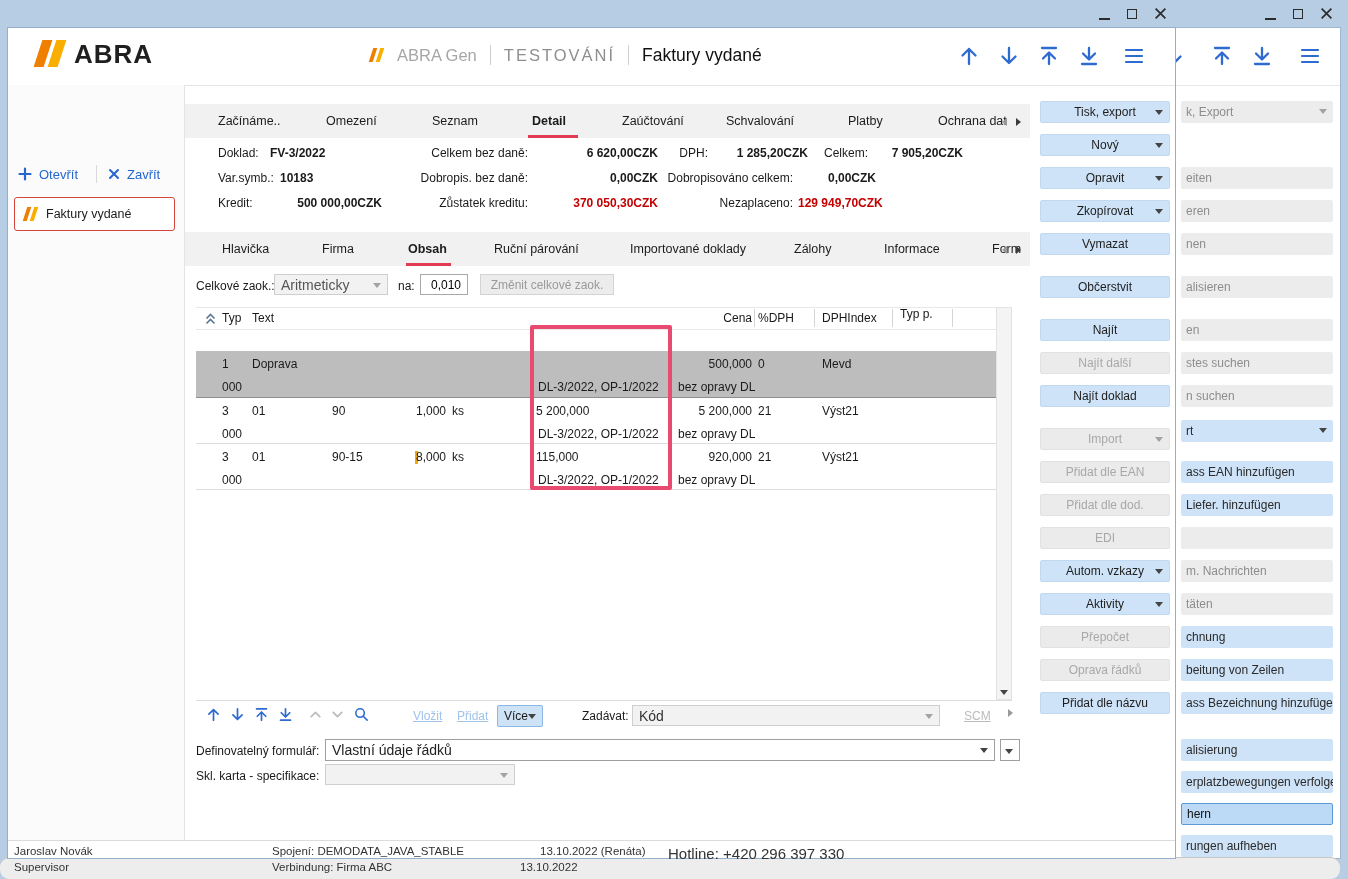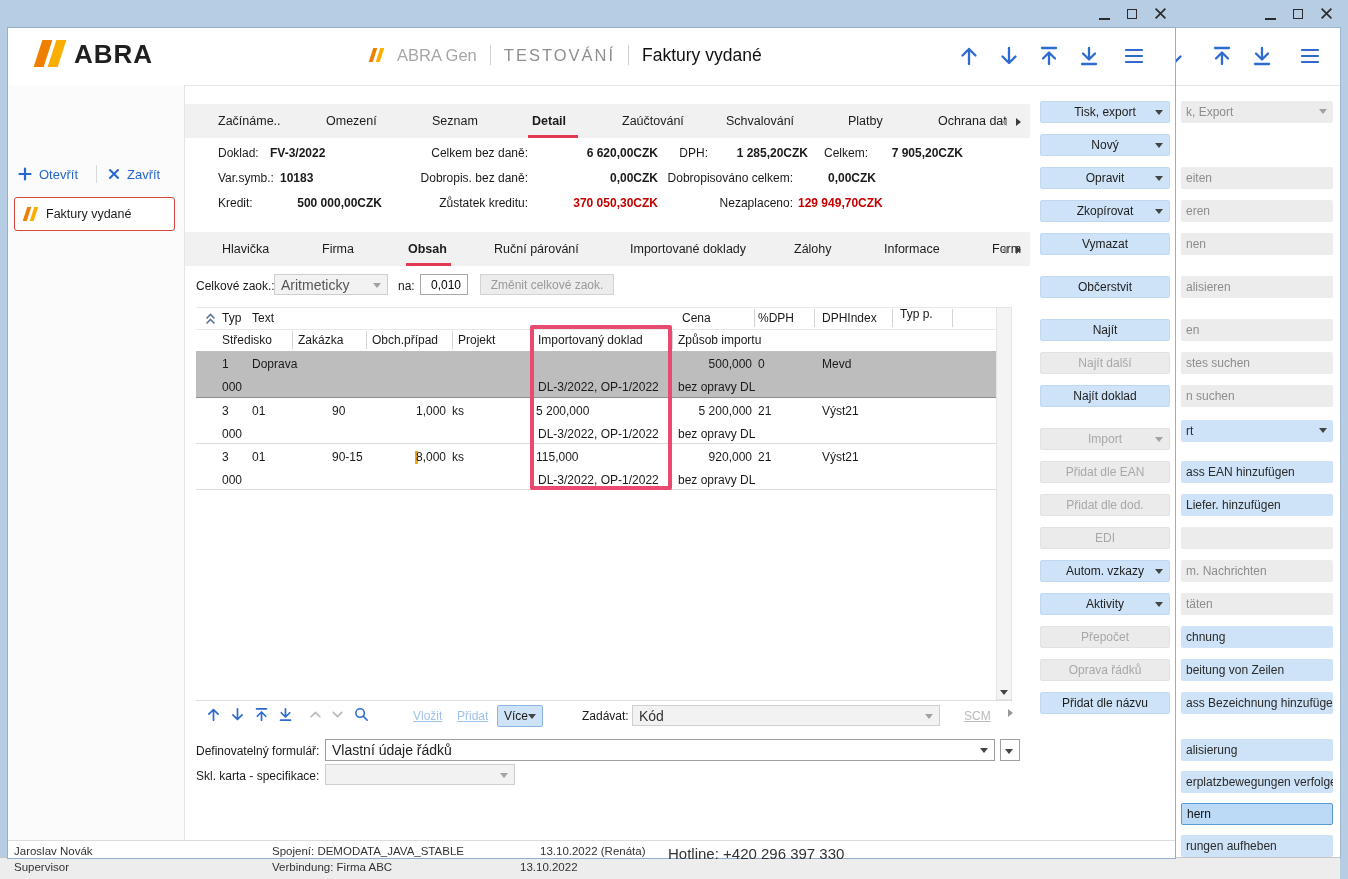--- a/index.html
+++ b/index.html
@@ -30,21 +30,21 @@
   .gbtn.hl{background:#bcd9f6;border:1px solid #5b9bd5;color:#111;}
   .cell{position:absolute;font-size:12px;white-space:nowrap;}
   .tl{position:absolute;width:0;height:0;border-top:4.5px solid transparent;border-bottom:4.5px solid transparent;border-right:5.5px solid #9a9a9a;}
   .tr{position:absolute;width:0;height:0;border-top:4.5px solid transparent;border-bottom:4.5px solid transparent;border-left:5.5px solid #3c3c3c;}
   .bar{position:absolute;transform:skewX(-18deg);}
   .link{position:absolute;font-size:12px;color:#9fc3e9;text-decoration:underline;white-space:nowrap;}
   .wcmin{position:absolute;width:11px;height:2px;background:#2b2b2b;}
   .wcmax{position:absolute;width:10px;height:10px;border:1.5px solid #2b2b2b;box-sizing:border-box;}
   #mwin{position:absolute;left:8px;top:28px;width:1167px;height:830px;background:#fff;box-shadow:0 0 0 1px #93afcd;}
   #gwin{position:absolute;left:1176px;top:28px;width:164px;height:830px;background:#fff;box-shadow:0 0 0 1px #9db7d2;}
-  #gstatus{position:absolute;left:0;top:858px;width:1340px;height:21px;background:#ededed;box-shadow:0 -1px 0 #c6c6c6;}
+  #gstatus{position:absolute;left:0;top:858px;width:1340px;height:21px;background:#ededed;box-shadow:0 -1px 0 #c6c6c6;border-radius:9px;}
   .tabbar{position:absolute;background:#f1f1f1;}
   .redline{position:absolute;height:3px;background:#e23a52;}
 </style>
 </head>
 <body>
 
 <div id="screen">
 
   <div class="wcmin" style="left:1099px;top:18px"></div>
   <div class="wcmax" style="left:1127px;top:9px"></div>
@@ -271,44 +271,31 @@
     </div>
 
     <div class="hline" style="left:188px;top:279px;width:800px;background:#e8e8e8"></div>
     <svg class="abs" style="left:196px;top:284px" width="13" height="13" viewBox="0 0 13 13">
         <path d="M2.5 6.5 6.5 2.5l4 4M2.5 11.5l4-4 4 4" fill="none" stroke="#5a7694" stroke-width="1.6"></path>
       </svg>
 
     <div class="abs" style="left:188px;top:279px;width:800px;height:22px">
       <span class="cell" style="left:26px;top:4px">Typ</span>
       <span class="cell" style="left:56px;top:4px">Text</span>
-      <span class="cell" style="left:486px;top:4px;width:70px;">Cena</span>
+      <span class="cell" style="left:486px;top:4px;width:70px;text-align:right">Cena</span>
       <span class="cell" style="left:562px;top:4px">%DPH</span>
       <span class="cell" style="left:626px;top:4px">DPHIndex</span>
       <span class="cell" style="left:704px;top:0">Typ p.</span>
       <span class="vline" style="left:558px;top:2px;height:18px"></span>
       <span class="vline" style="left:618px;top:2px;height:18px"></span>
       <span class="vline" style="left:696px;top:2px;height:18px"></span>
       <span class="vline" style="left:756px;top:2px;height:18px"></span>
     </div>
     <div class="hline" style="left:188px;top:301px;width:800px;background:#e8e8e8"></div>
 
-    <div class="abs" style="left:188px;top:301px;width:800px;height:22px">
-      <span class="cell" style="left:26px;top:4px">Středisko</span>
-      <span class="cell" style="left:102px;top:4px">Zakázka</span>
-      <span class="cell" style="left:176px;top:4px">Obch.případ</span>
-      <span class="cell" style="left:262px;top:4px">Projekt</span>
-      <span class="cell" style="left:342px;top:4px">Importovaný doklad</span>
-      <span class="cell" style="left:482px;top:4px">Způsob importu</span>
-      <span class="vline" style="left:96px;top:2px;height:18px"></span>
-      <span class="vline" style="left:170px;top:2px;height:18px"></span>
-      <span class="vline" style="left:256px;top:2px;height:18px"></span>
-      <span class="vline" style="left:334px;top:2px;height:18px"></span>
-      <span class="vline" style="left:476px;top:2px;height:18px"></span>
-    </div>
     <div class="hline" style="left:188px;top:323px;width:800px;background:#9e9e9e"></div>
 
     <div class="abs" style="left:188px;top:323px;width:800px;height:46px;background:#bdbdbd">
       <span class="cell" style="left:26px;top:6px">1</span>
       <span class="cell" style="left:56px;top:6px">Doprava</span>
       <span class="cell" style="left:486px;top:6px;width:70px;text-align:right">500,000</span>
       <span class="cell" style="left:562px;top:6px">0</span>
       <span class="cell" style="left:626px;top:6px">Mevd</span>
       <span class="cell" style="left:26px;top:29px">000</span>
       <span class="cell" style="left:342px;top:29px">DL-3/2022, OP-1/2022</span>

